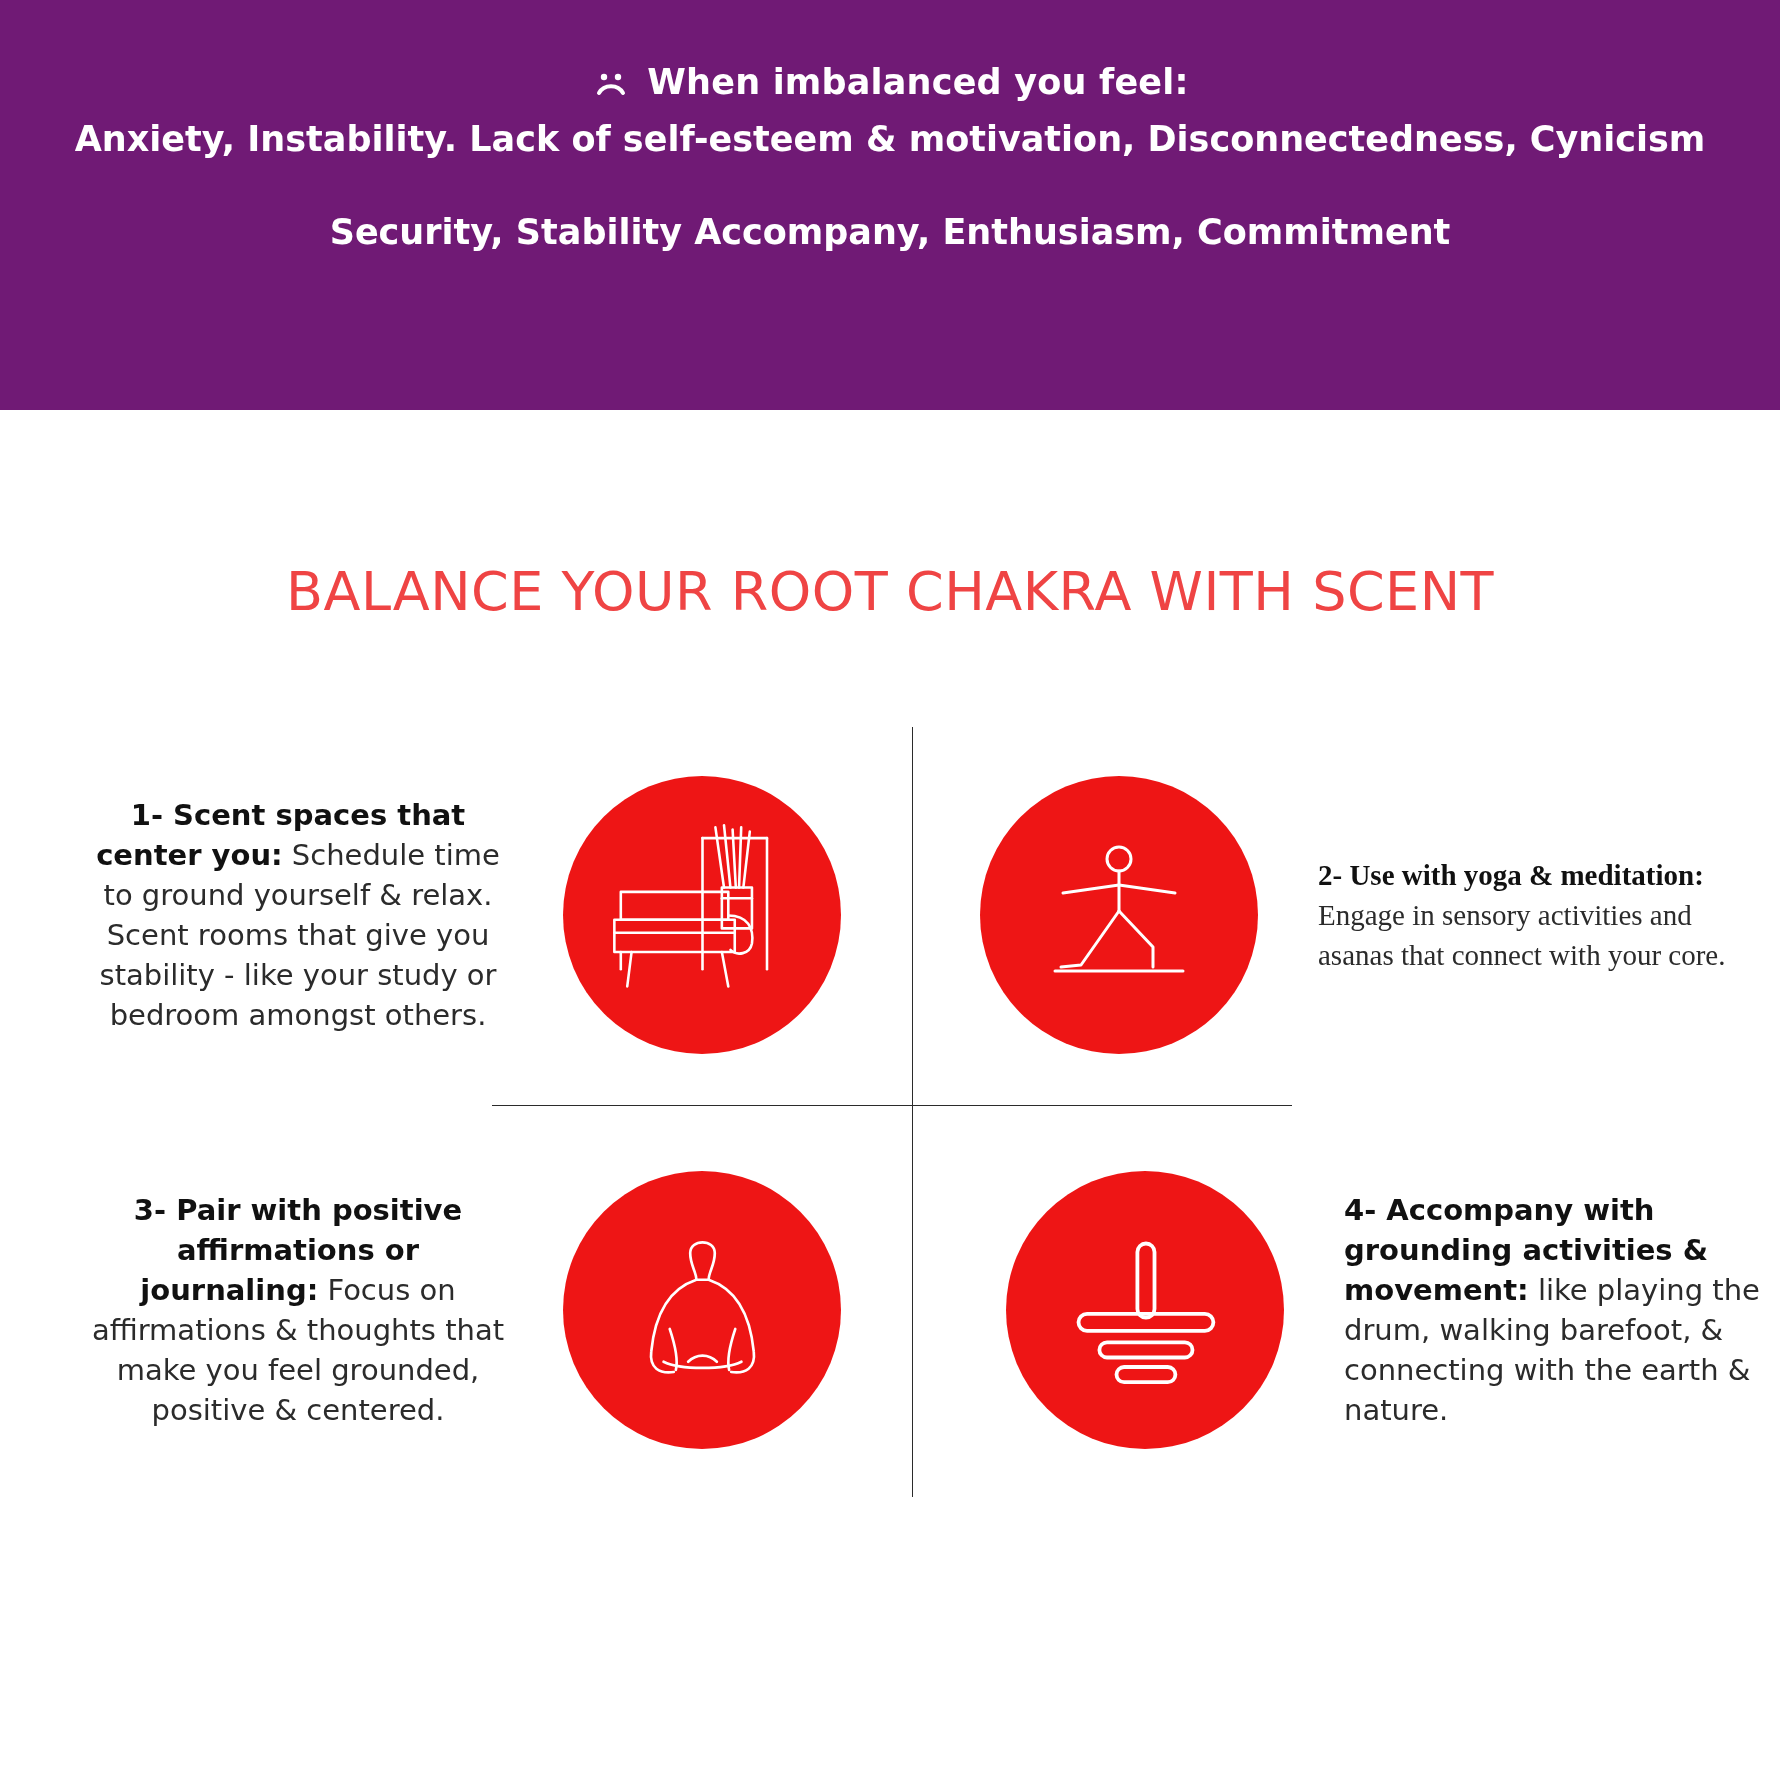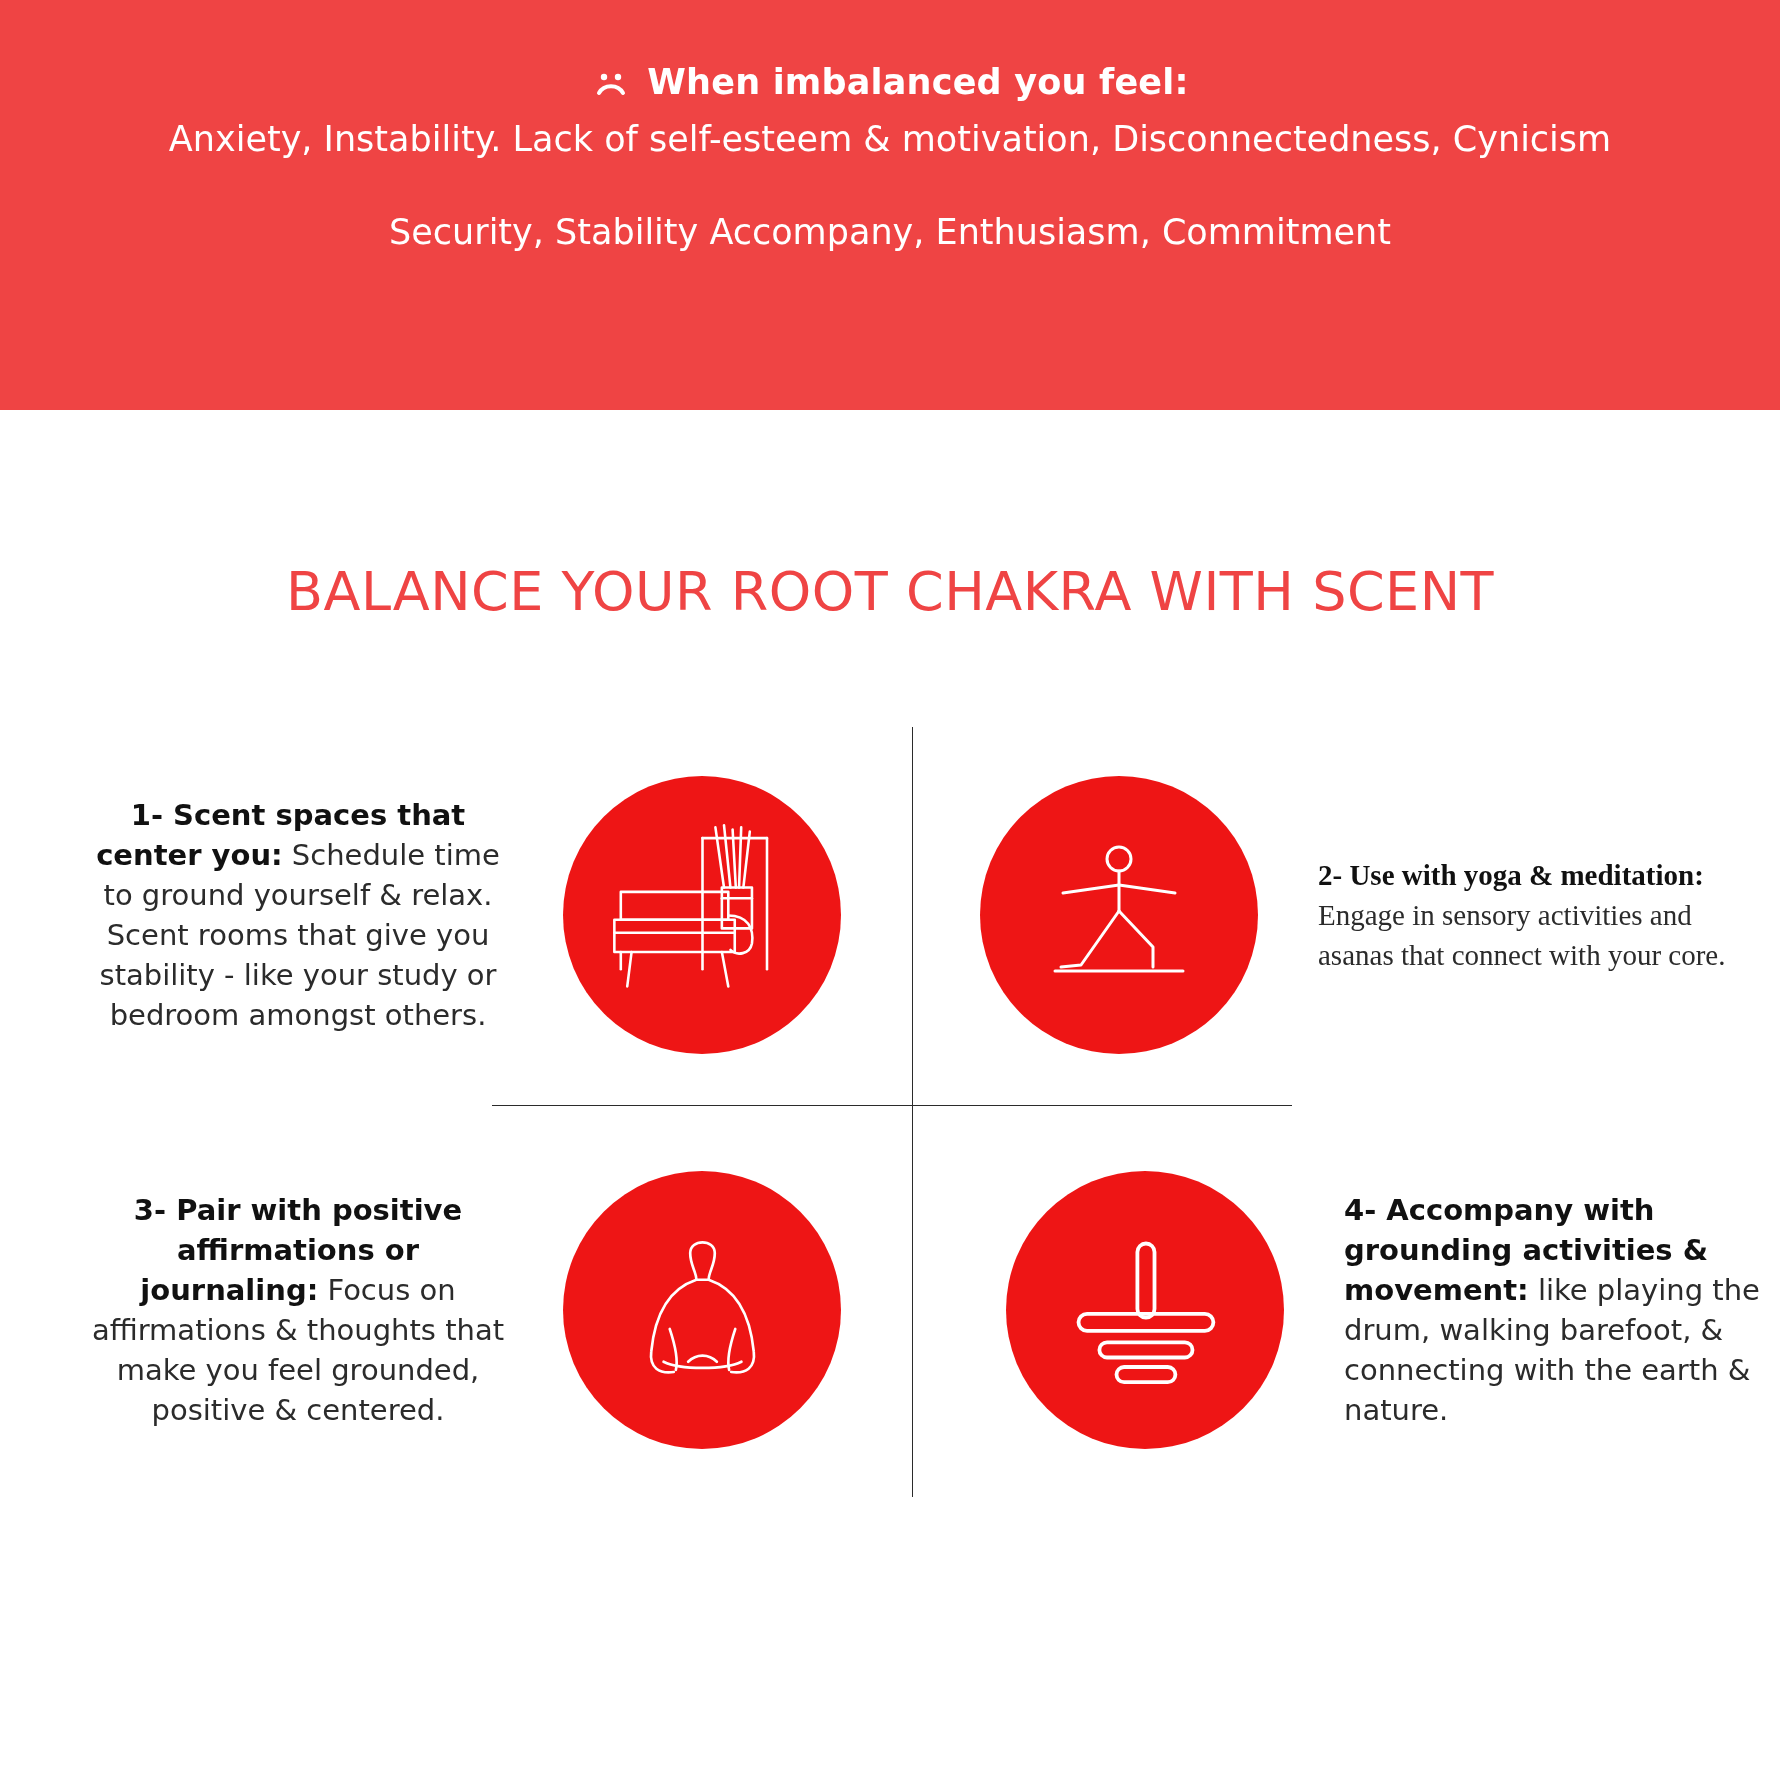--- a/index.html
+++ b/index.html
@@ -9,41 +9,41 @@
   body {
     width: 1780px;
     height: 1780px;
     background: #ffffff;
     font-family: "DejaVu Sans", sans-serif;
     overflow: hidden;
   }
 
   
   .banner {
-    background: #ef4444;
+    background: #701a75;
     width: 100%;
     height: 410px;
     box-sizing: border-box;
     padding-top: 62px;
     text-align: center;
     color: #ffffff;
   }
   .banner-heading {
     font-size: 35px;
     font-weight: bold;
     letter-spacing: 0.2px;
     line-height: 1.1;
     display: flex;
     align-items: center;
     justify-content: center;
     gap: 16px;
   }
   .banner-sub {
     font-size: 35px;
-    font-weight: 400;
+    font-weight: 700;
     line-height: 1.35;
     margin-top: 14px;
     padding: 0 35px;
   }
   .banner-block-2 {
     margin-top: 46px;
   }
   .face-icon {
     display: inline-block;
     width: 40px;

